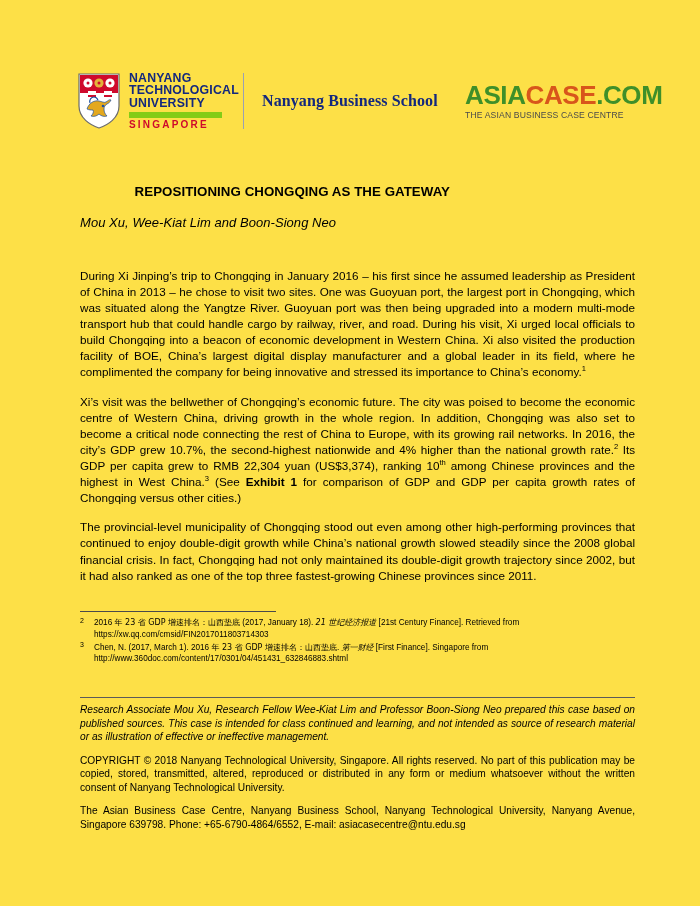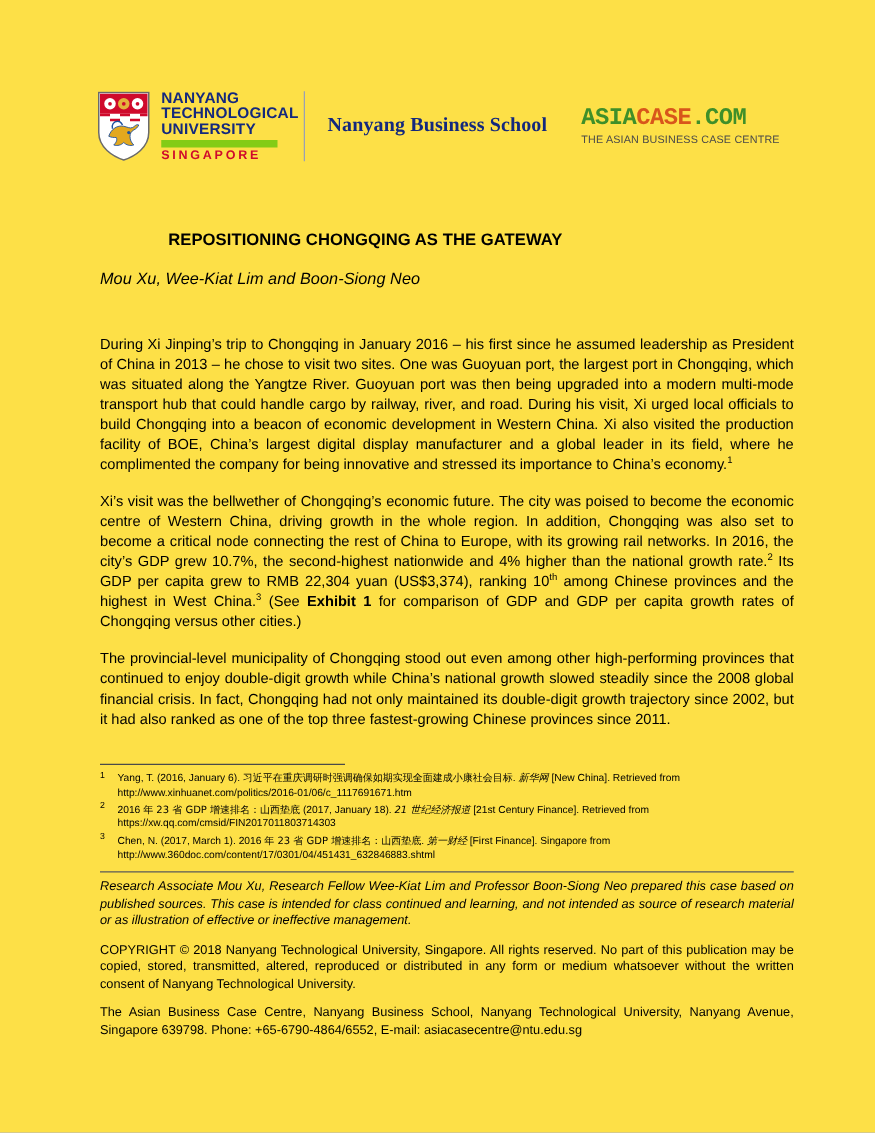--- a/index.html
+++ b/index.html
@@ -83,26 +83,25 @@
     font-family: Liberation Serif, serif;
   }
   .asiacase {
     position: absolute;
     left: 465px;
     top: 50%;
     transform: translateY(-50%);
     text-align: left;
   }
   .ac-main {
-    font-size: 19px;
+    font-size: 26px;
     font-weight: bold;
     letter-spacing: -0.4px;
     line-height: 1;
     white-space: nowrap;
-    font-family: Liberation Mono, monospace;
   }
   .ac-green { color: #3f8f29; }
   .ac-orange { color: #d8561b; }
   .ac-sub {
     font-size: 8.6px;
     color: #4a4a4a;
     letter-spacing: 0.15px;
     margin-top: 2px;
     white-space: nowrap;
   }
@@ -268,25 +267,20 @@
     <p><span>During Xi Jinping’s trip to Chongqing in January 2016 – his first since he assumed leadership as President of China in 2013 – he chose to visit two sites. One was Guoyuan port, the largest port in Chongqing, which was situated along the Yangtze River. Guoyuan port was then being upgraded into a modern multi-mode transport hub that could handle cargo by railway, river, and road. During his visit, Xi urged local officials to build Chongqing into a beacon of economic development in Western China. Xi also visited the production facility of BOE, China’s largest digital display manufacturer and a global leader in its field, where he complimented the company for being innovative and stressed its importance to China’s economy.</span><sup>1</sup></p>
 
     <p><span>Xi’s visit was the bellwether of Chongqing’s economic future. The city was poised to become the economic centre of Western China, driving growth in the whole region. In addition, Chongqing was also set to become a critical node connecting the rest of China to Europe, with its growing rail networks. In 2016, the city’s GDP grew 10.7%, the second-highest nationwide and 4% higher than the national growth rate.</span><sup>2</sup><span> Its GDP per capita grew to RMB 22,304 yuan (US$3,374), ranking 10</span><sup>th</sup><span> among Chinese provinces and the highest in West China.</span><sup>3</sup><span> (See </span><b class="ex">Exhibit 1</b><span> for comparison of GDP and GDP per capita growth rates of Chongqing versus other cities.)</span></p>
 
     <p>The provincial-level municipality of Chongqing stood out even among other high-performing provinces that continued to enjoy double-digit growth while China’s national growth slowed steadily since the 2008 global financial crisis. In fact, Chongqing had not only maintained its double-digit growth trajectory since 2002, but it had also ranked as one of the top three fastest-growing Chinese provinces since 2011.</p>
   </div>
 
   <div class="fn-rule"></div>
   <div class="footnotes">
 
-    <div class="fn">
-      <span class="num">1</span>
-      <span>Yang, T. (2016, January 6). </span><span class="zh">习近平在重庆调研时强调确保如期实现全面建成小康社会目标</span><span>. </span><span class="zh-i">新华网</span><span> [New China]. Retrieved from</span><br>
-      <span>http://www.xinhuanet.com/politics/2016-01/06/c_1117691671.htm</span>
-    </div>
 
     <div class="fn">
       <span class="num">2</span>
       <span>2016 </span><span class="zh">年 23 省 GDP 增速排名：山西垫底</span><span> (2017, January 18). </span><span class="zh-i">21 世纪经济报道</span><span> [21st Century Finance]. Retrieved from</span><br>
       <span>https://xw.qq.com/cmsid/FIN2017011803714303</span>
     </div>
 
     <div class="fn">
       <span class="num">3</span>
       <span>Chen, N. (2017, March 1). 2016 </span><span class="zh">年 23 省 GDP 增速排名：山西垫底</span><span>. </span><span class="zh-i">第一财经</span><span> [First Finance]. Singapore from</span><br>

